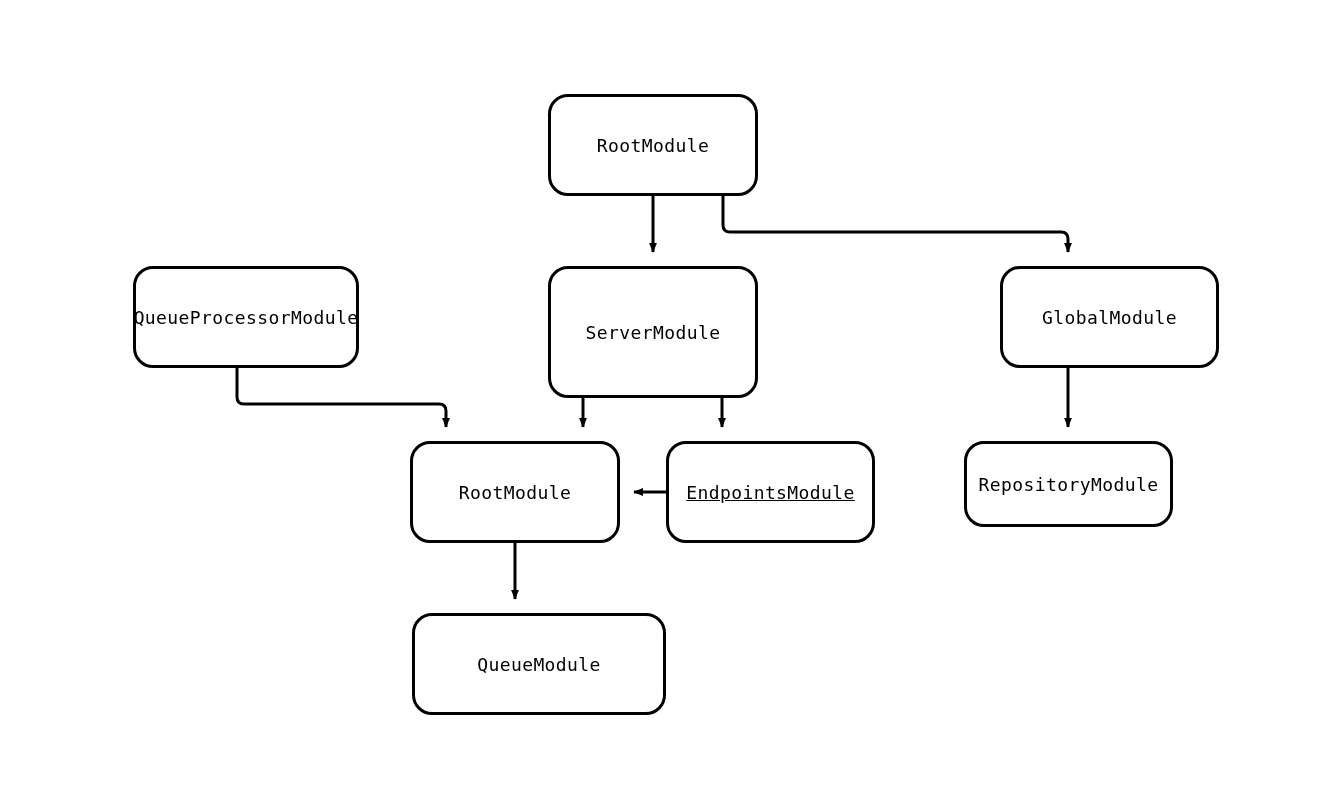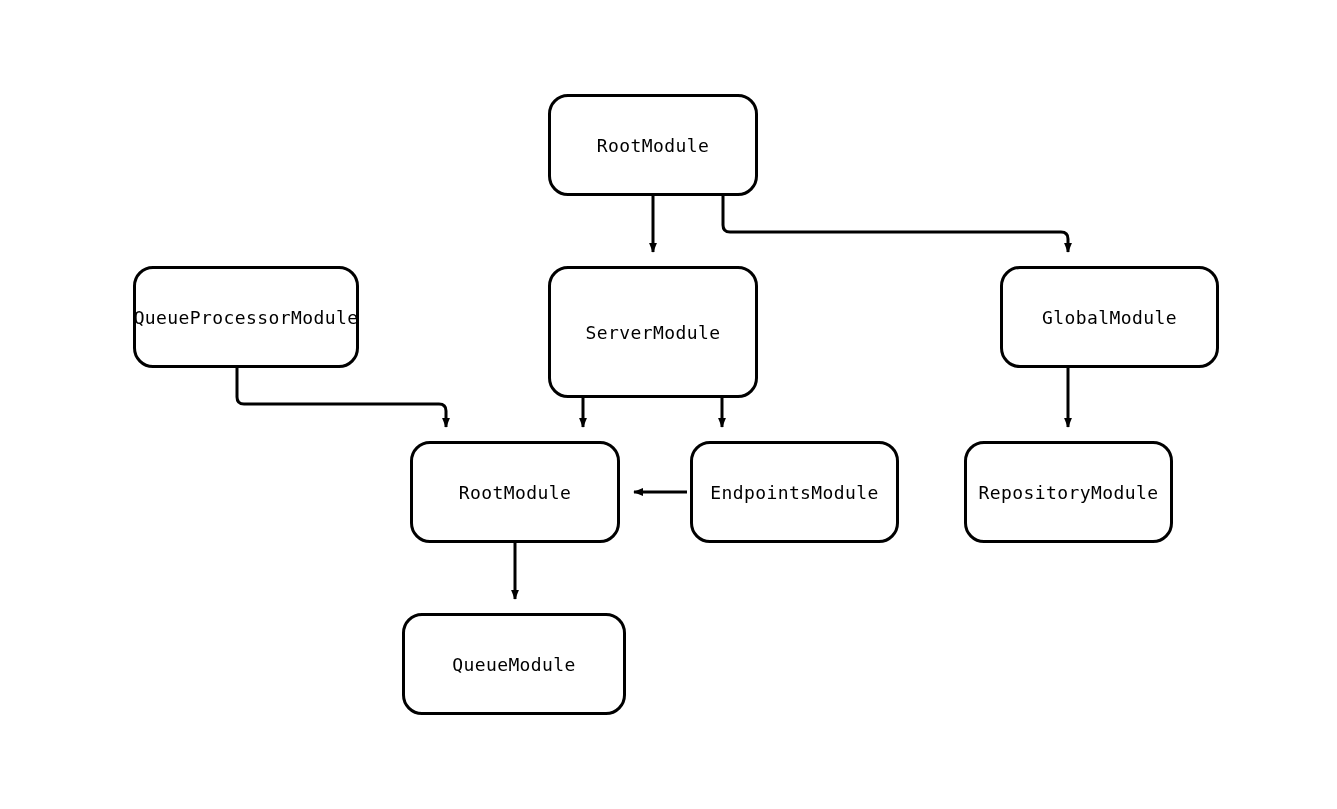--- a/index.html
+++ b/index.html
@@ -96,28 +96,28 @@
   <div class="node" style="left:1000px; top:266px; width:219px; height:102px;">
     <div class="node-label">Global</div>
     <div class="node-label">Module</div>
   </div>
 
   <div class="node" style="left:410px; top:441px; width:210px; height:102px;">
     <div class="node-label">Root</div>
     <div class="node-label">Module</div>
   </div>
 
-  <div class="node" style="left:690px; top:441px; width:209px; height:102px;">
+  <div class="node" style="left:666px; top:441px; width:209px; height:102px;text-decoration:underline;">
     <div class="node-label">Endpoints</div>
     <div class="node-label">Module</div>
   </div>
 
-  <div class="node" style="left:964px; top:441px; width:209px; height:102px;">
+  <div class="node" style="left:964px; top:441px; width:209px; height:86px;">
     <div class="node-label">Repository</div>
     <div class="node-label">Module</div>
   </div>
 
-  <div class="node" style="left:402px; top:613px; width:224px; height:102px;">
+  <div class="node" style="left:412px; top:613px; width:254px; height:102px;">
     <div class="node-label">Queue</div>
     <div class="node-label">Module</div>
   </div>
 
 </div>
 
 </body></html>

